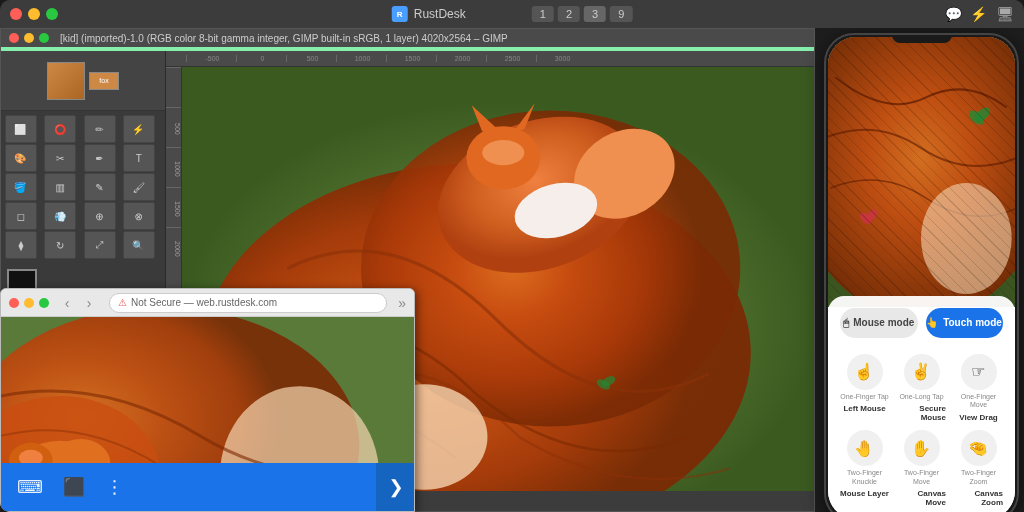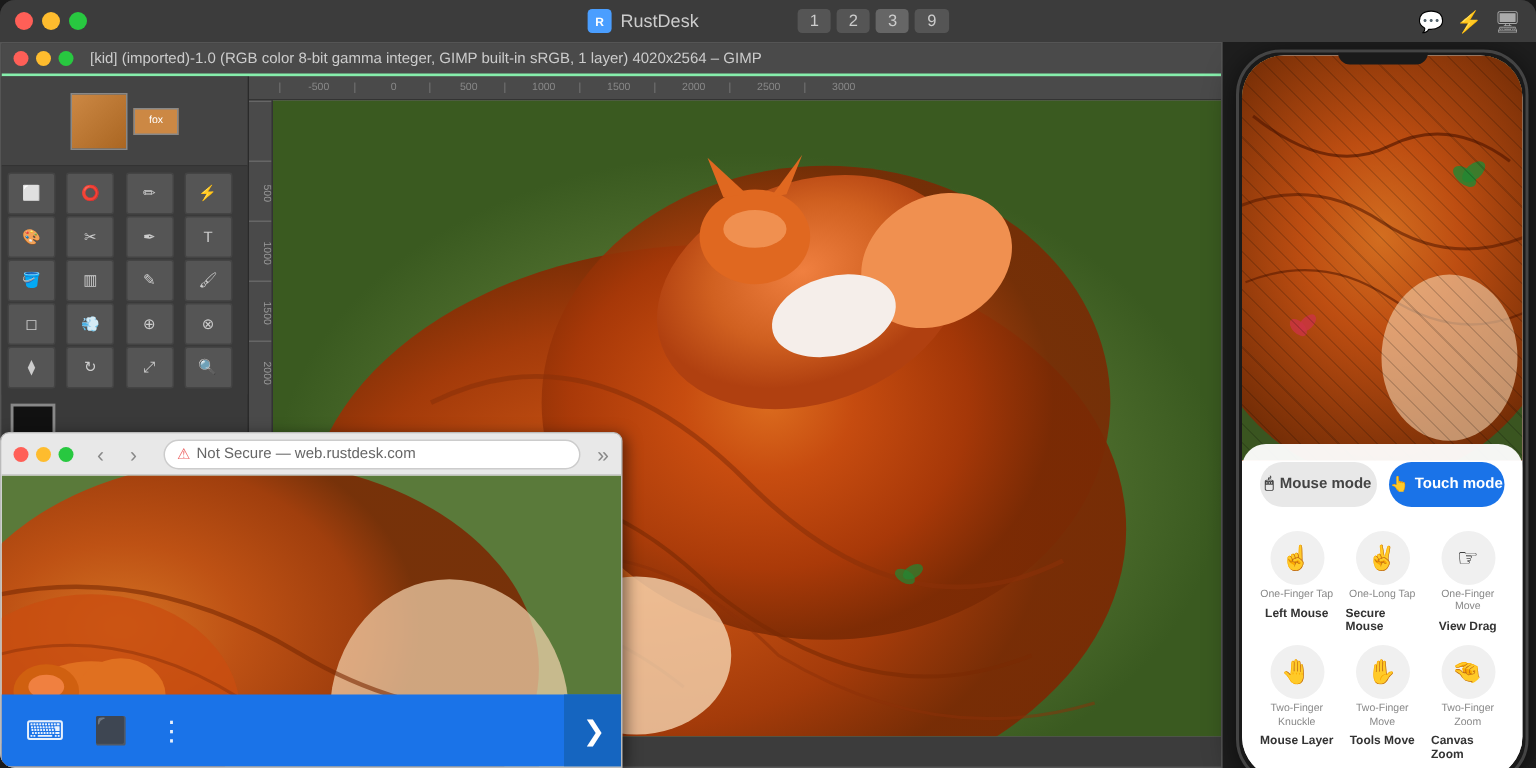--- a/index.html
+++ b/index.html
@@ -105,21 +105,21 @@
       overflow: hidden;
     }
 
     .gimp-titlebar {
       height: 22px;
       background: #4a4a4a;
       display: flex;
       align-items: center;
       padding: 0 8px;
       gap: 5px;
-      border-bottom: 2px solid #86efac;
+      border-bottom: 4px solid #86efac;
     }
     .gimp-tl { width: 10px; height: 10px; border-radius: 50%; }
     .gimp-tl-r { background: #ff5f57; }
     .gimp-tl-y { background: #febc2e; }
     .gimp-tl-g { background: #28c840; }
     .gimp-title-text {
       color: #ccc;
       font-size: 10px;
       margin-left: 6px;
       white-space: nowrap;
@@ -546,21 +546,21 @@
     .gesture-label-main {
       font-size: 7px;
       color: #888;
       text-align: center;
       line-height: 1.2;
     }
     .gesture-label-sub {
       font-size: 8px;
       color: #333;
       font-weight: 600;
-      text-align: left;
+      text-align: right;
     }
 
     
     .artwork-large {
       position: absolute;
       top: 0; left: 0;
       width: 100%; height: 100%;
     }
 
   </style>
@@ -885,21 +885,21 @@
             </div>
 
             <div class="gesture-item">
               <div class="gesture-icon">🤚</div>
               <span class="gesture-label-main">Two-Finger Knuckle</span>
               <span class="gesture-label-sub">Mouse Layer</span>
             </div>
             <div class="gesture-item">
               <div class="gesture-icon">✋</div>
               <span class="gesture-label-main">Two-Finger Move</span>
-              <span class="gesture-label-sub">Tools Move</span>
+              <span class="gesture-label-sub">Canvas Move</span>
             </div>
             <div class="gesture-item">
               <div class="gesture-icon">🤏</div>
               <span class="gesture-label-main">Two-Finger Zoom</span>
               <span class="gesture-label-sub">Canvas Zoom</span>
             </div>
           </div>
         </div>
 
       </div>

